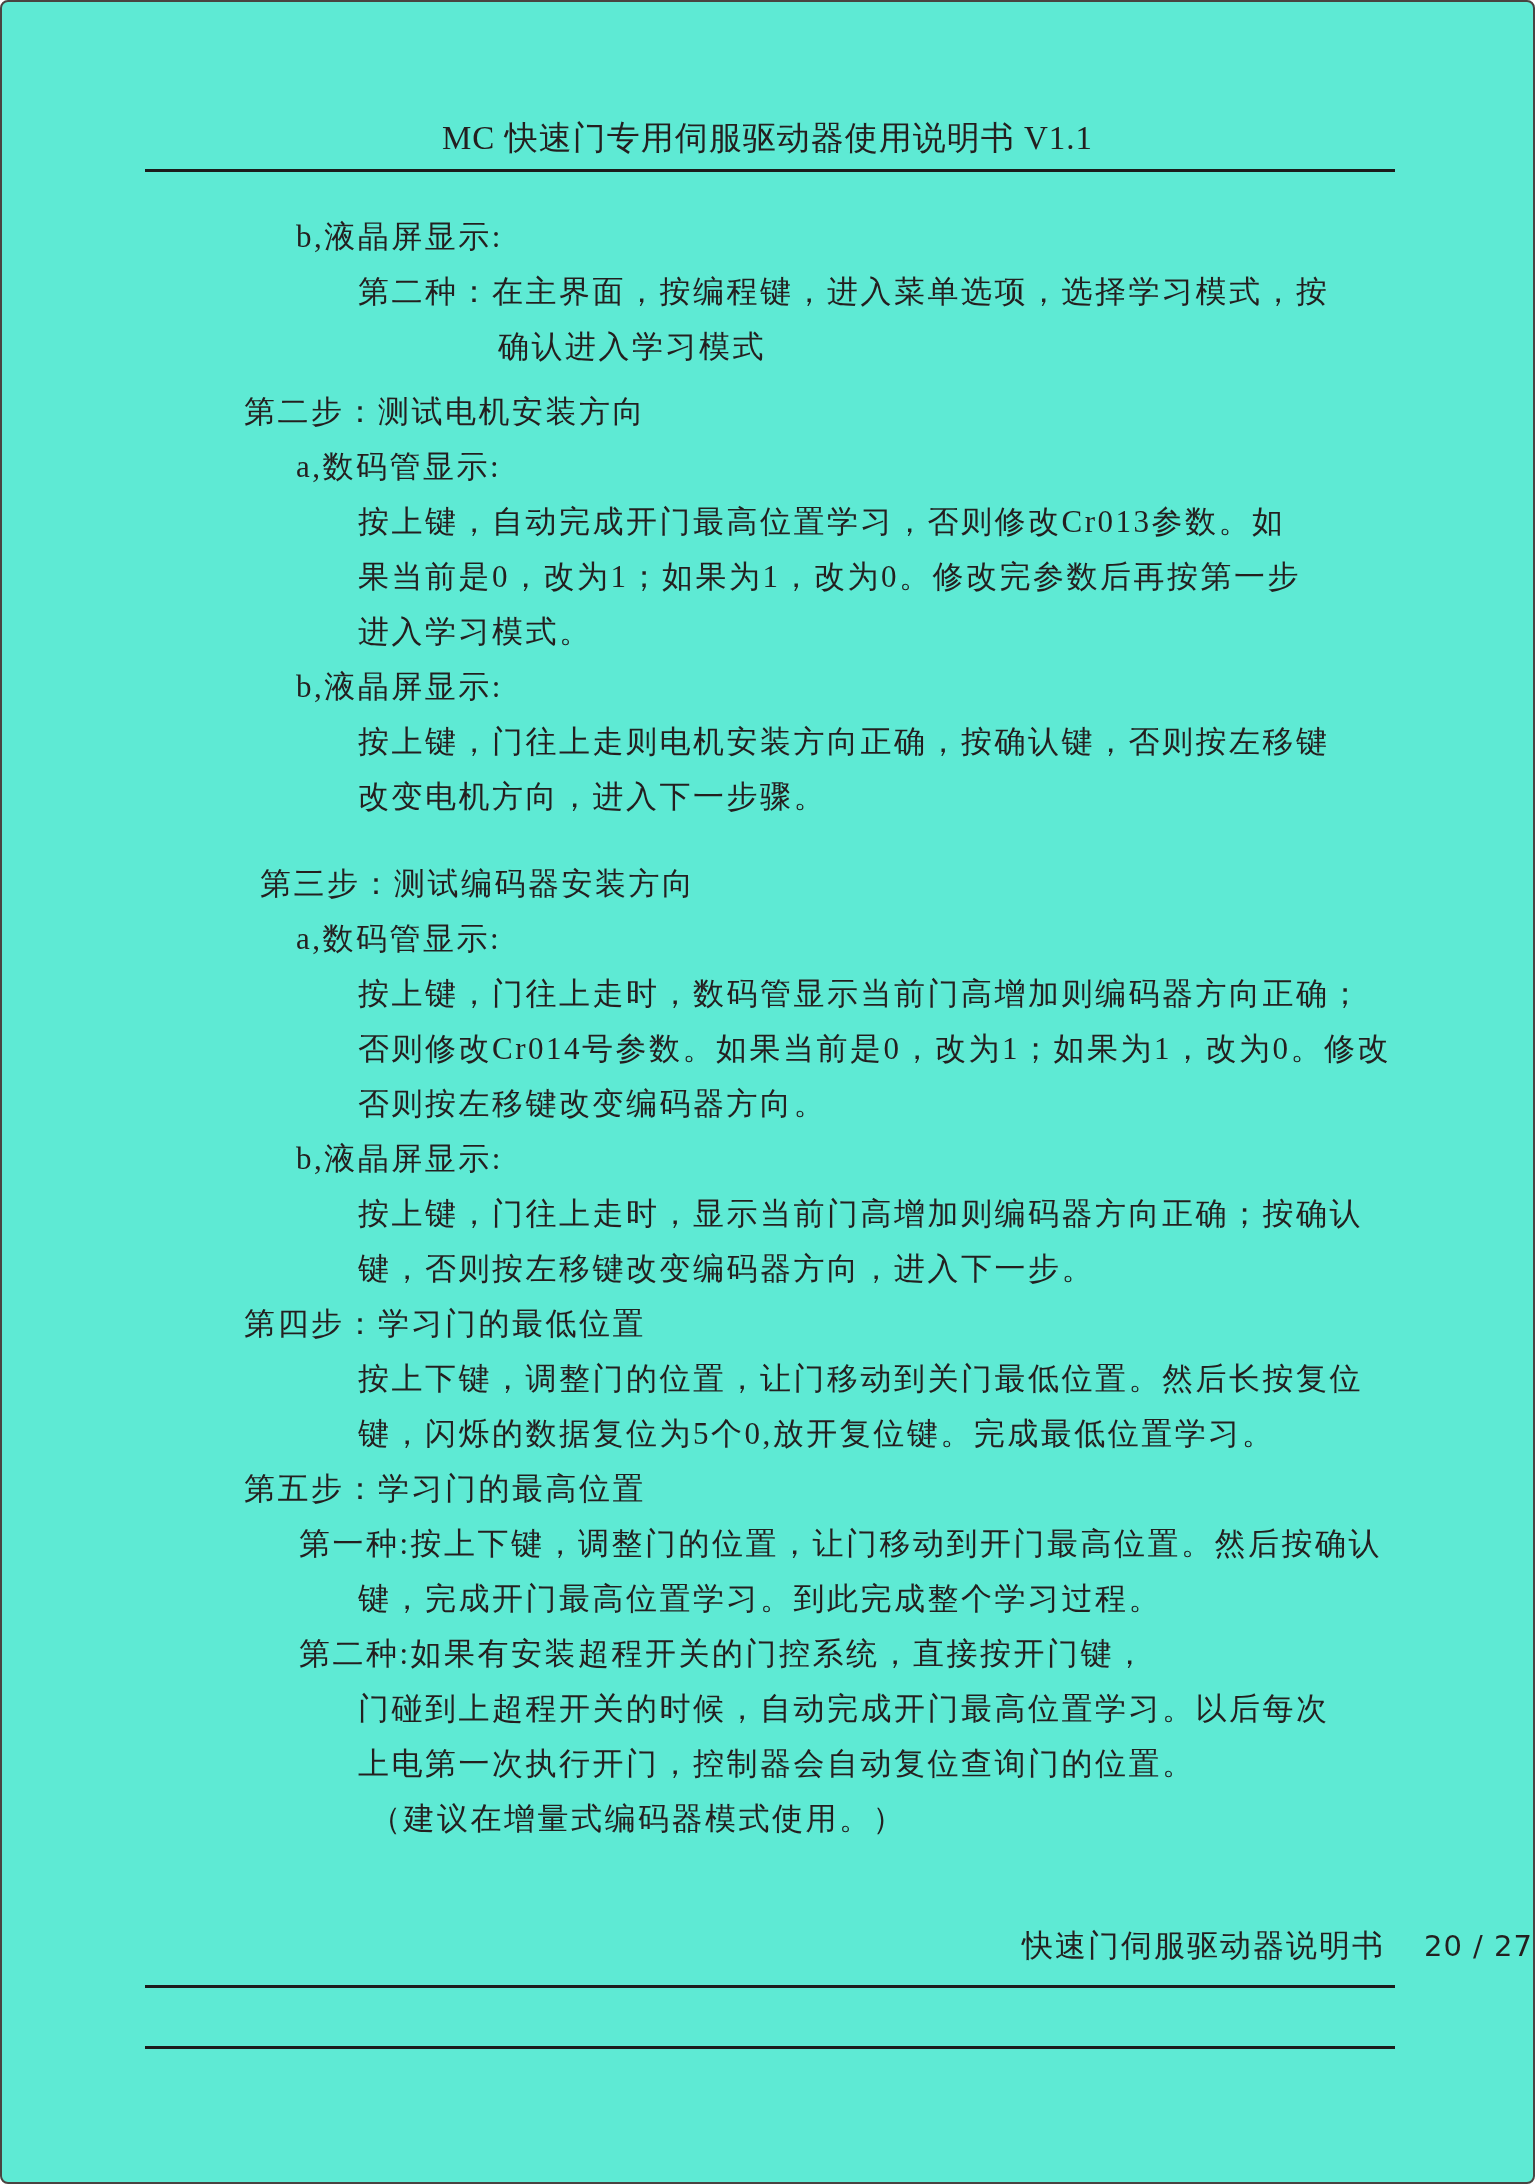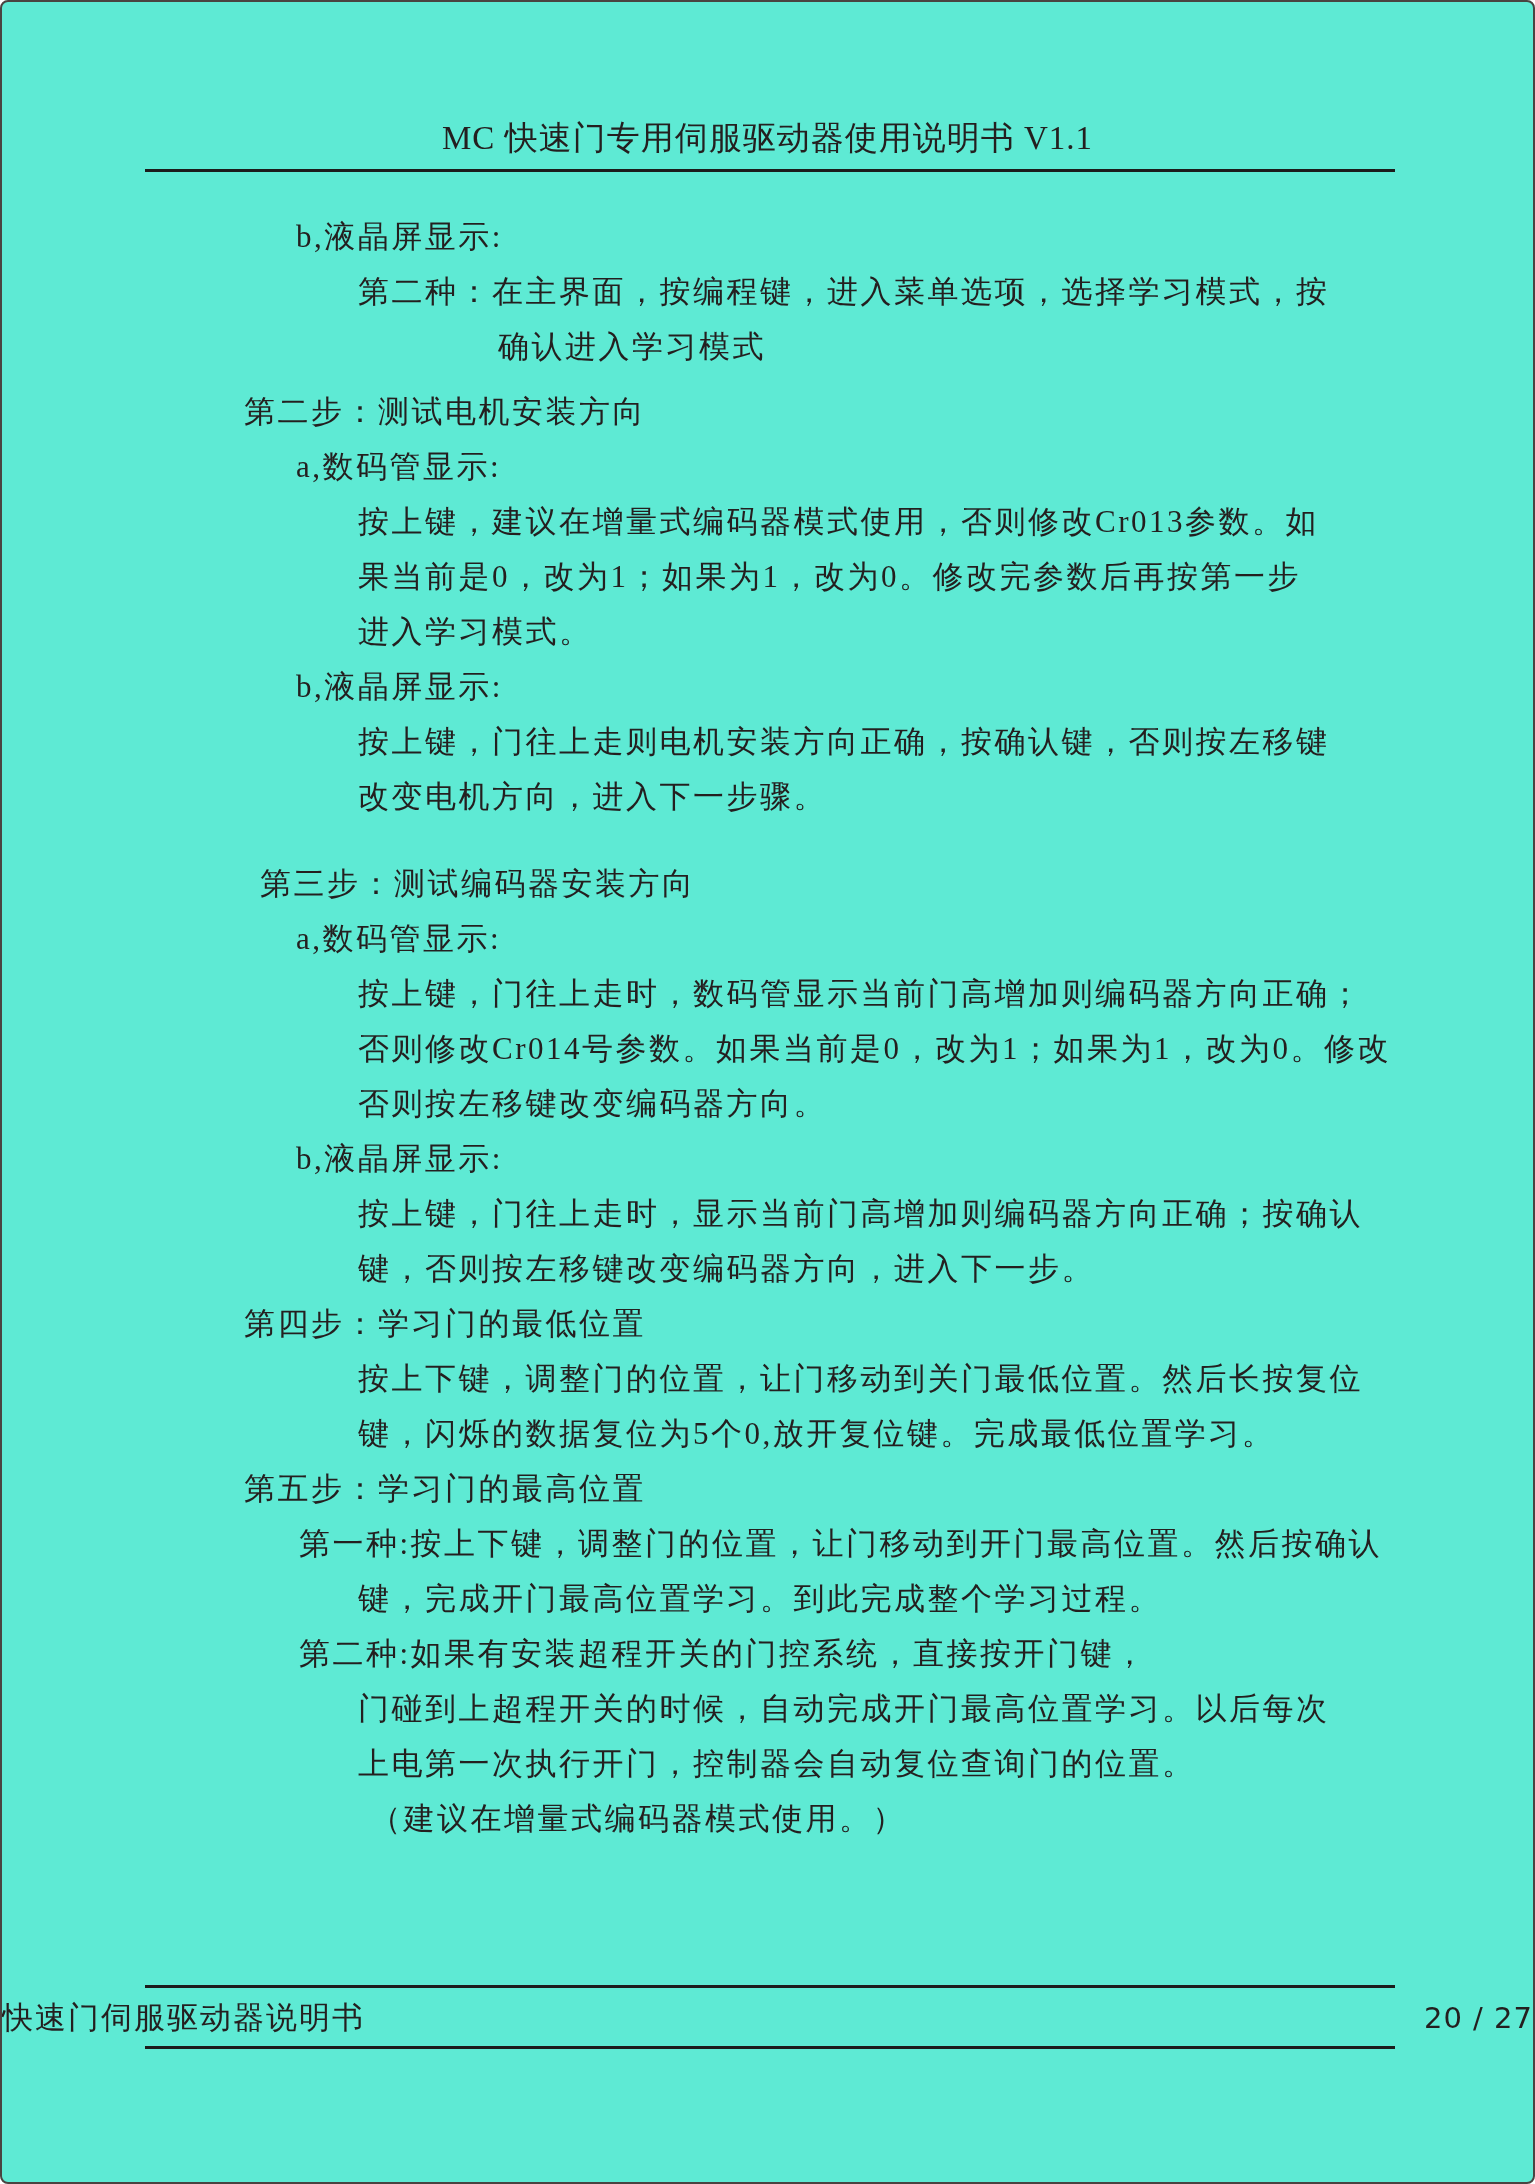--- a/index.html
+++ b/index.html
@@ -40,22 +40,22 @@
   }
   .ind-step{padding-left:242px;}
   .ind-sub{padding-left:294px;}
   .ind-item{padding-left:297px;}
   .ind-body{padding-left:356px;}
   .ind-cont{padding-left:496px;}
   .ind-note{padding-left:368px;}
   .sp-sm{margin-top:10px;}
   .sp-lg{margin-top:32px;margin-left:16px;}
   .footer-text{
-    position:absolute;top:1995px;left:0;width:100%;
-    display:flex;justify-content:space-between;align-items:center;
+    position:absolute;top:1923px;left:0;width:100%;
+    display:flex;justify-content:flex-end;align-items:center;
     gap:39px;
     font-size:31px;
     letter-spacing:2px;
     white-space:nowrap;
   }
   .footer-page{
     font-family:"DejaVu Sans","Liberation Sans",sans-serif;
     font-size:29px;
     letter-spacing:1px;
   }
@@ -68,21 +68,21 @@
   <div class="header-title">MC 快速门专用伺服驱动器使用说明书 V1.1</div>
 
   <div class="rule header-rule"></div>
 
   <div class="body-block" id="body-block">
       <div class="line ind-sub">b,液晶屏显示:</div>
       <div class="line ind-body">第二种：在主界面，按编程键，进入菜单选项，选择学习模式，按</div>
       <div class="line ind-cont">确认进入学习模式</div>
       <div class="line ind-step sp-sm">第二步：测试电机安装方向</div>
       <div class="line ind-sub">a,数码管显示:</div>
-      <div class="line ind-body">按上键，建议在增量式编码器模式使用，否则修改Cr013参数。如</div>
+      <div class="line ind-body">按上键，自动完成开门最高位置学习，否则修改Cr013参数。如</div>
       <div class="line ind-body">果当前是0，改为1；如果为1，改为0。修改完参数后再按第一步</div>
       <div class="line ind-body">进入学习模式。</div>
       <div class="line ind-sub">b,液晶屏显示:</div>
       <div class="line ind-body">按上键，门往上走则电机安装方向正确，按确认键，否则按左移键</div>
       <div class="line ind-body">改变电机方向，进入下一步骤。</div>
       <div class="line ind-step sp-lg">第三步：测试编码器安装方向</div>
       <div class="line ind-sub">a,数码管显示:</div>
       <div class="line ind-body">按上键，门往上走时，数码管显示当前门高增加则编码器方向正确；</div>
       <div class="line ind-body">否则修改Cr014号参数。如果当前是0，改为1；如果为1，改为0。修改</div>
       <div class="line ind-body">否则按左移键改变编码器方向。</div>

